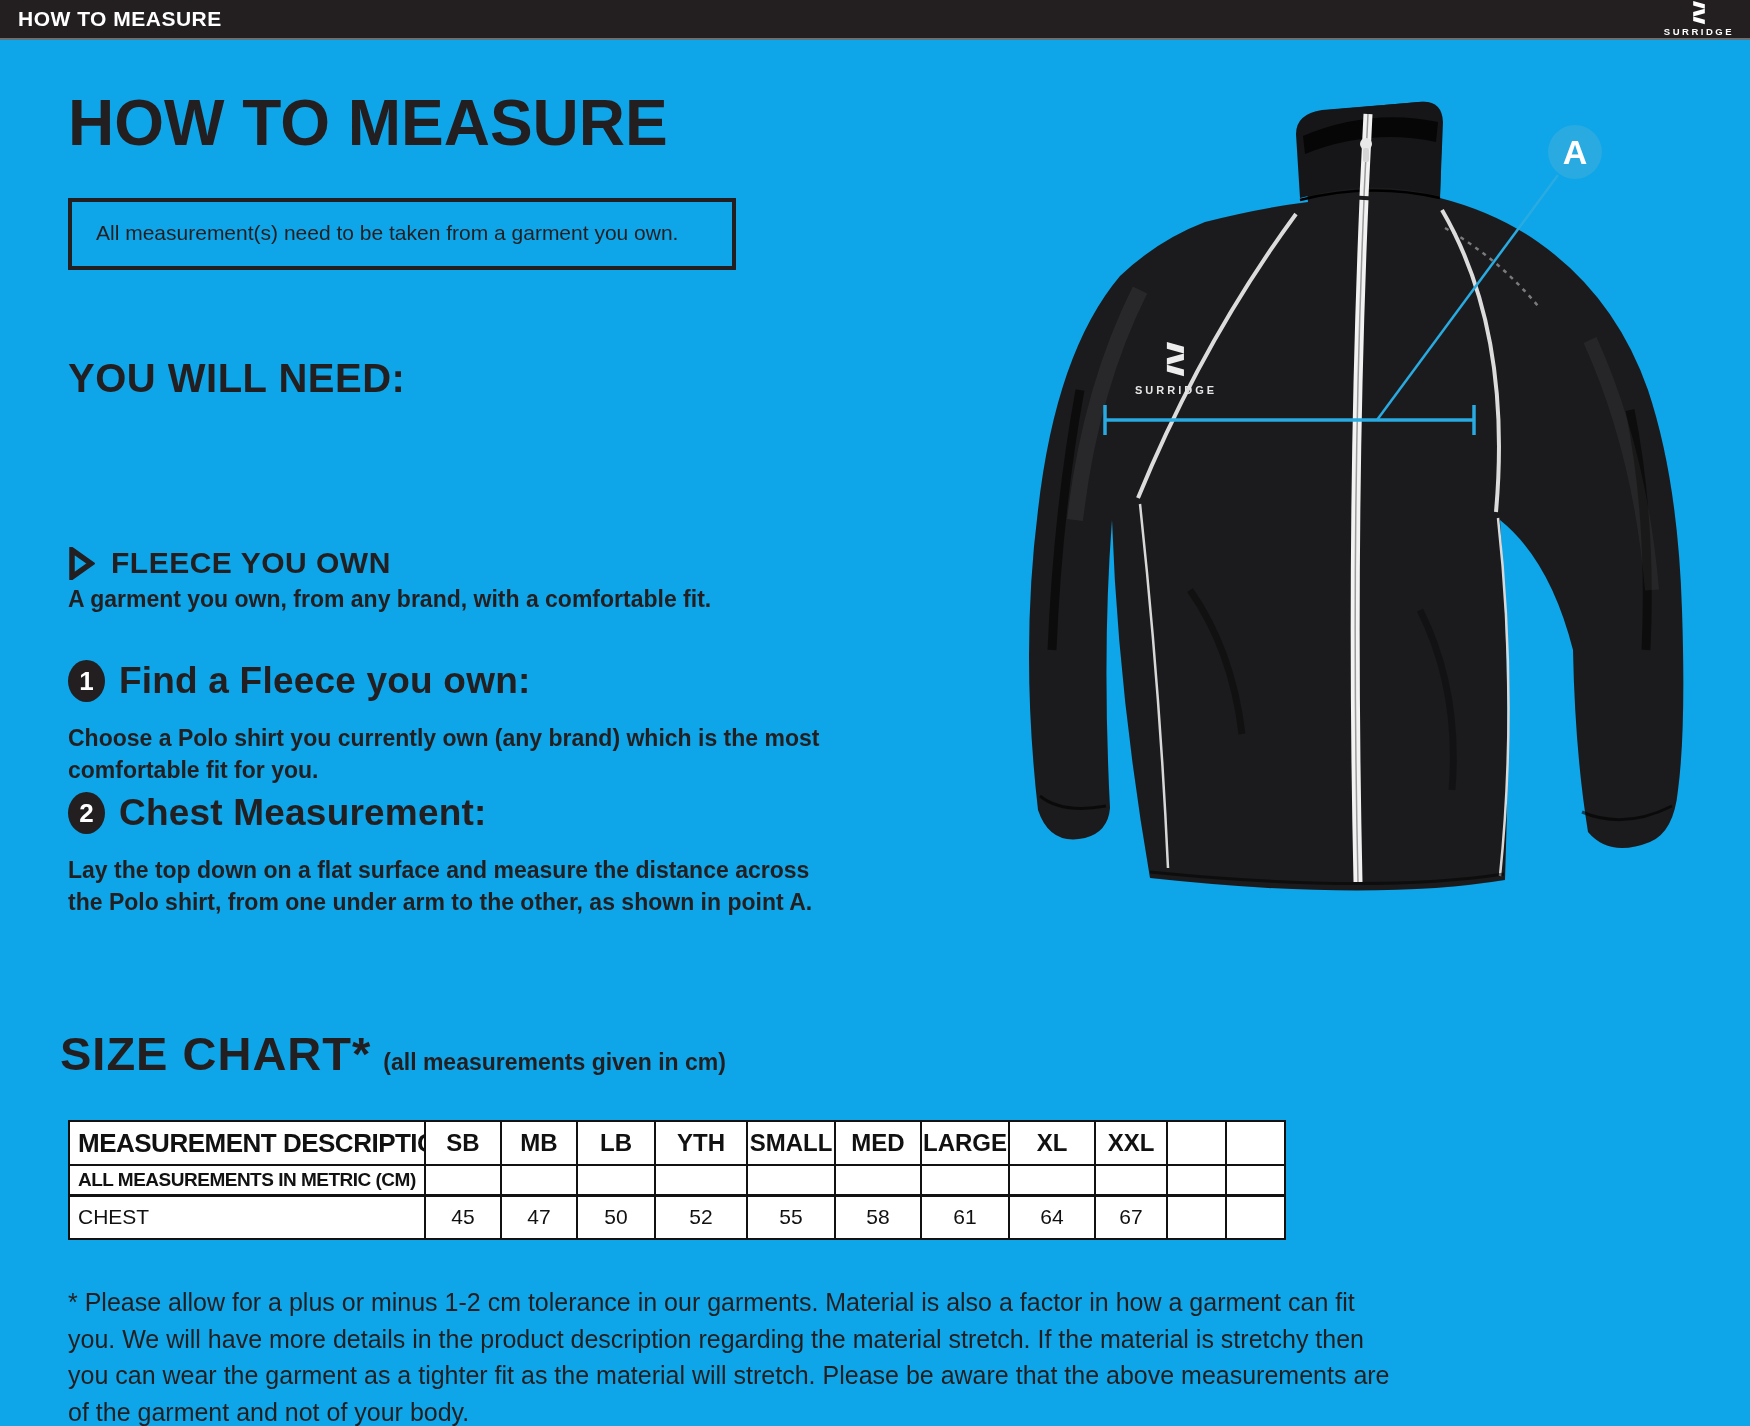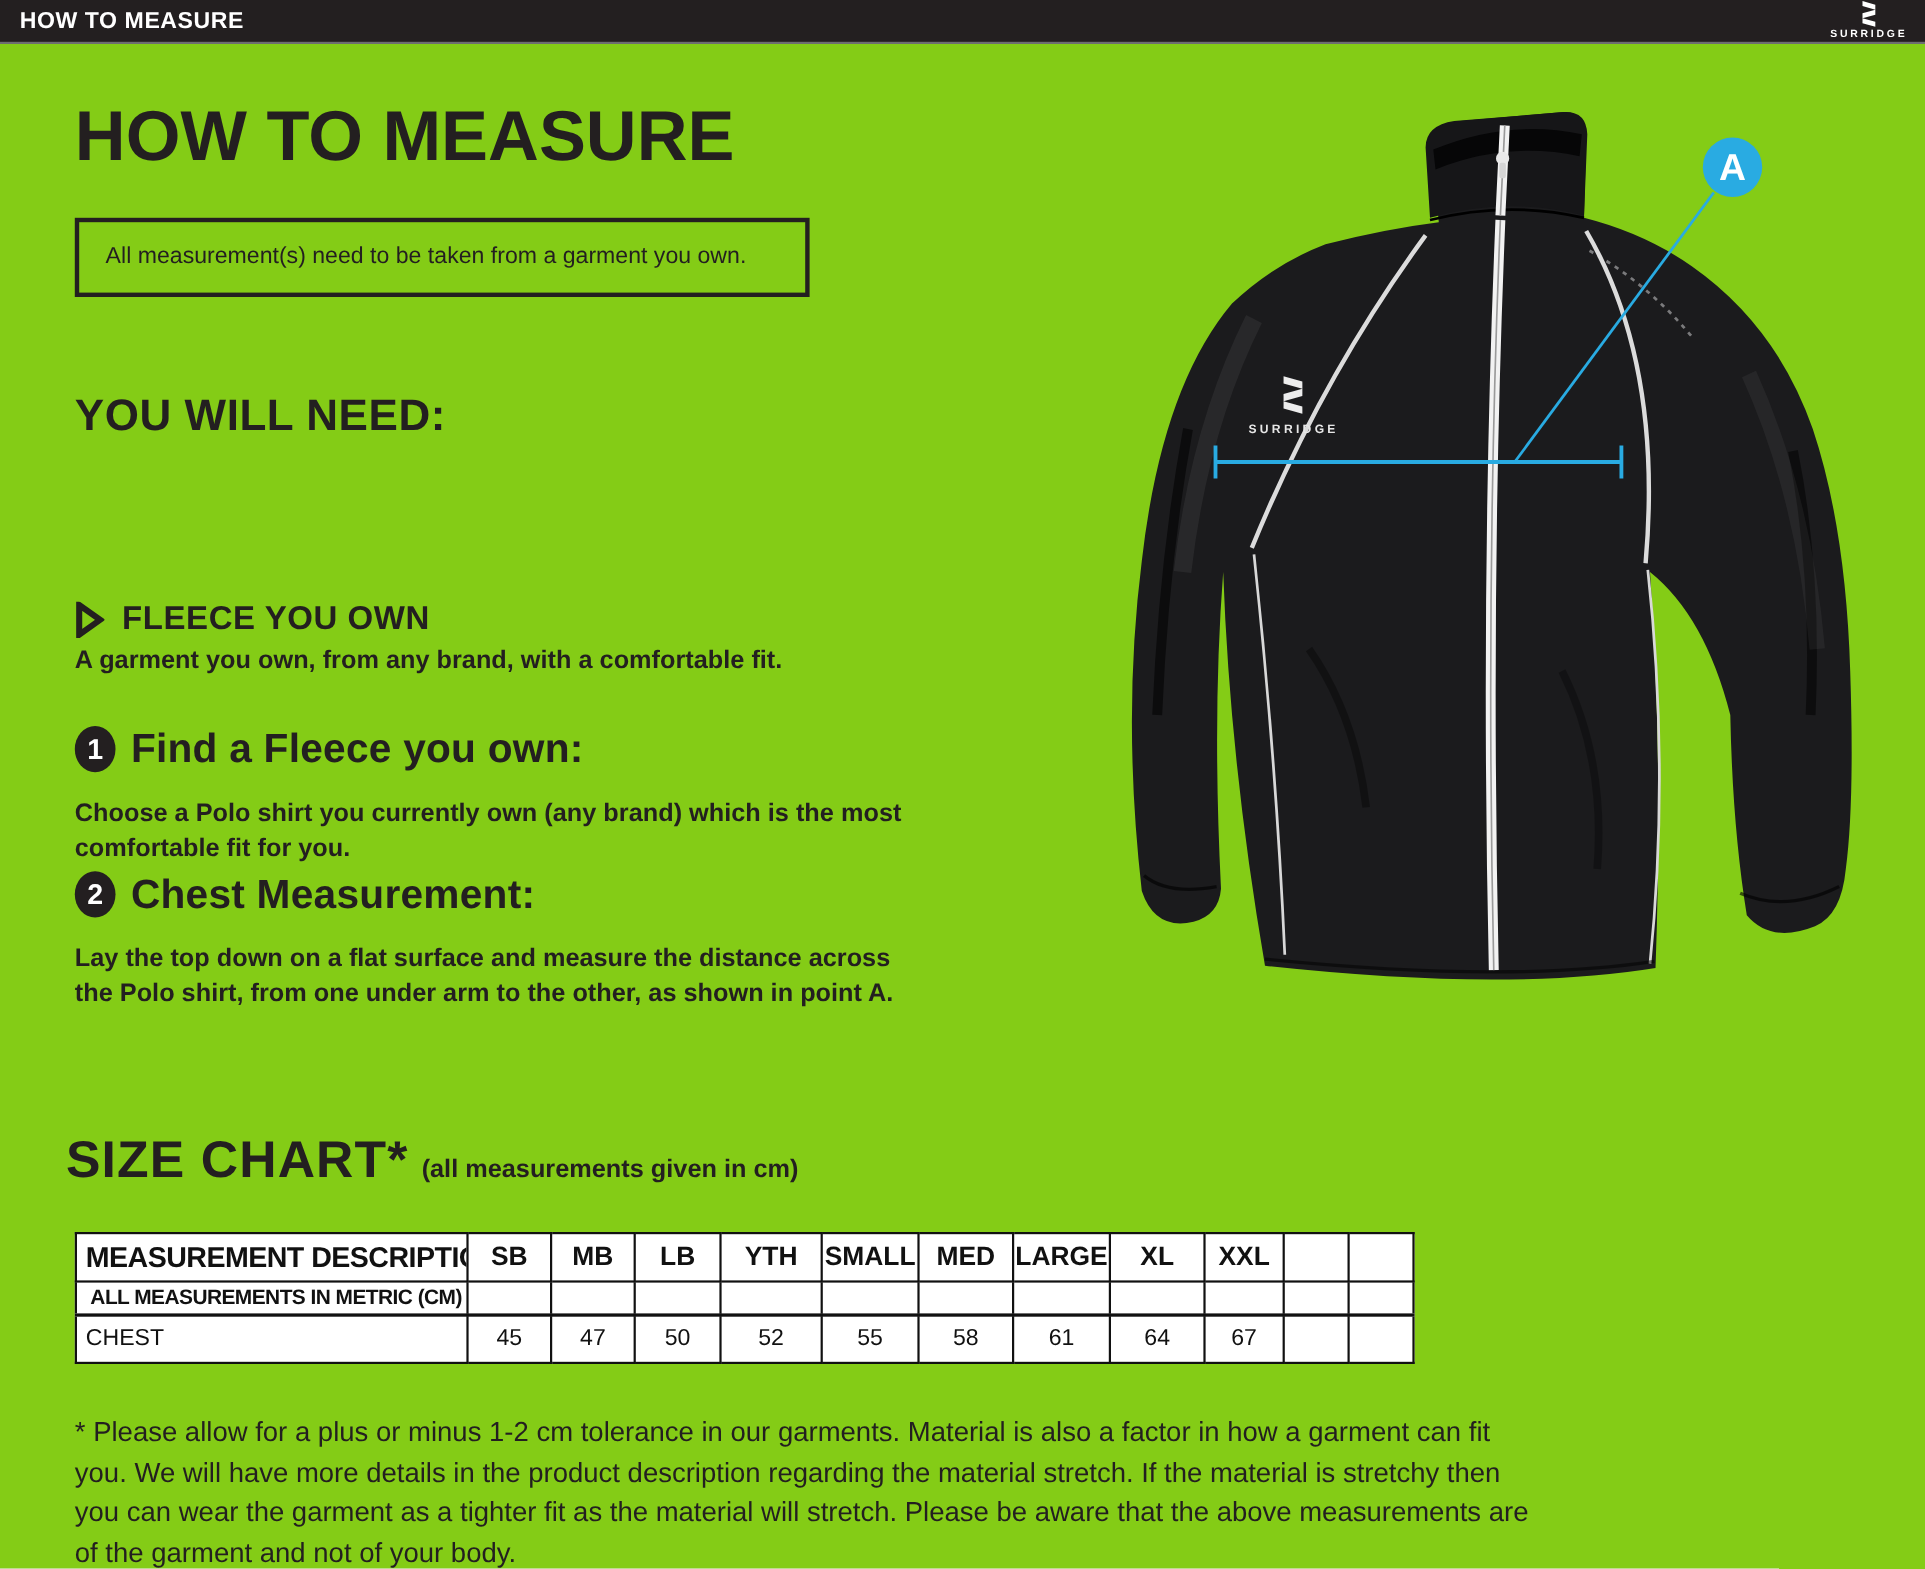--- a/index.html
+++ b/index.html
@@ -1,19 +1,19 @@
 <!DOCTYPE html>
 <html><head>
 <meta charset="utf-8">
 <style>
   * { margin:0; padding:0; box-sizing:border-box; }
   html,body { background:#e8e8e8; }
   #screen {
     position:relative; width:1750px; height:1426px;
-    background:#84cc16; overflow:hidden;
+    background:#0ea5e9; overflow:hidden;
     font-family:"Liberation Sans", sans-serif; color:#231f20;
   }
 
   
   .topbar {
     position:absolute; left:0; top:0; width:1750px; height:40px;
     background:#231f20; border-bottom:2px solid #6d6e70;
     display:flex; align-items:center; justify-content:space-between;
     padding:0 16px 0 18px;
   }
@@ -71,21 +71,21 @@
   table.size-table {
     position:absolute; left:68px; top:1120px;
     border-collapse:collapse; table-layout:fixed; width:1216px;
     background:#fff;
   }
   table.size-table th, table.size-table td {
     border:2px solid #111111; color:#111; overflow:hidden; white-space:nowrap;
   }
   table.size-table tr.hdr th { height:44px; font-size:24px; font-weight:700; text-align:center; }
   table.size-table tr.hdr th.desc { font-size:26px; text-align:left; padding-left:8px; letter-spacing:-.5px; }
-  table.size-table tr.metric td { height:30px; font-size:19px; font-weight:700; padding-left:8px; letter-spacing:-.5px;text-align:center; }
+  table.size-table tr.metric td { height:30px; font-size:19px; font-weight:700; padding-left:8px; letter-spacing:-.5px; }
   table.size-table tr.metric { border-bottom:3px solid #111; }
   table.size-table tr.vals td { height:44px; font-size:21px; font-weight:400; text-align:center; }
   table.size-table tr.vals td.desc { text-align:left; padding-left:8px; font-weight:500; }
 
   .footnote {
     position:absolute; left:68px; top:1284px; width:1334px;
     font-size:25px; font-weight:400; line-height:1.46; color:#231f20;
   }
 
   

